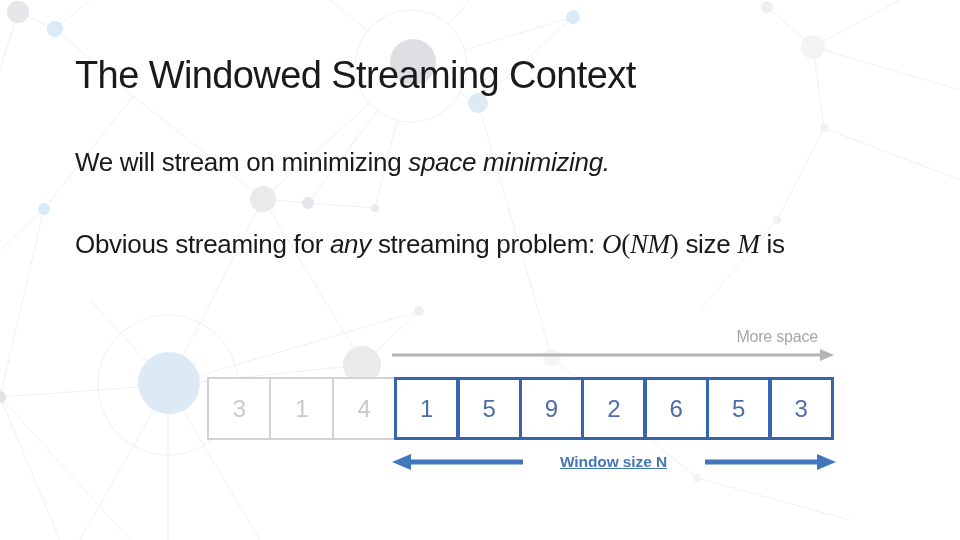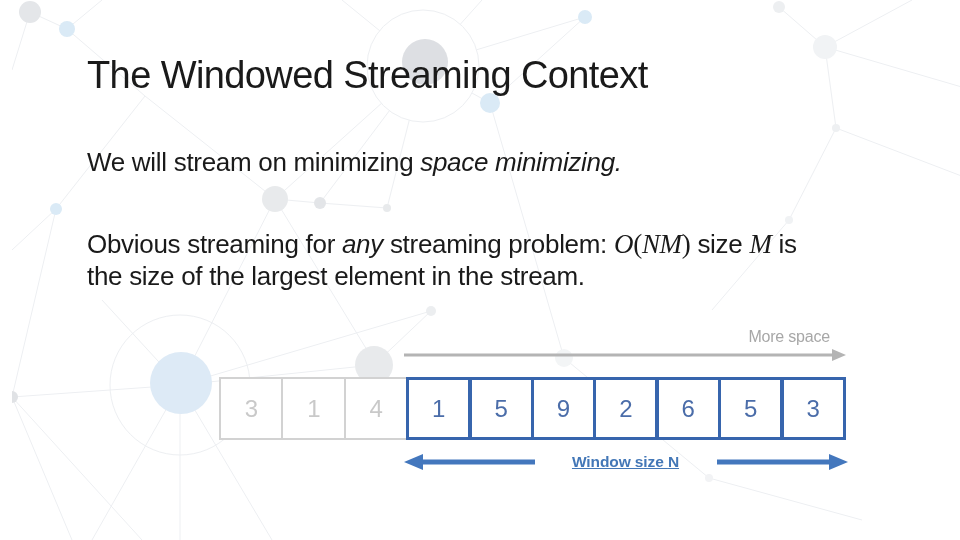--- a/index.html
+++ b/index.html
@@ -1,20 +1,20 @@
 <!DOCTYPE html>
 <html><head>
 <meta charset="utf-8">
 <style>
   html,body { margin:0; padding:0; }
   body {
     width:960px; height:540px; overflow:hidden; background:#ffffff;
     font-family:"Liberation Sans", sans-serif; position:relative;
   }
-  .stage { position:absolute; left:12px; top:0; width:864px; height:540px; }
+  .stage { position:absolute; left:0; top:0; width:864px; height:540px; }
 
   
   #bg { position:absolute; left:0; top:0; z-index:0; }
 
   
   .slide-title {
     position:absolute; left:75px; top:53px; z-index:2;
     font-size:38px; line-height:44px; color:#1a1a1a; letter-spacing:-0.6px;
     white-space:nowrap;
   }
@@ -124,21 +124,20 @@
     <circle cx="552" cy="358" r="9" fill="#f3f5f6"></circle>
     <circle cx="697" cy="478" r="4" fill="#f2f3f5"></circle>
   </svg>
 
   <div class="slide-title">The Windowed Streaming Context</div>
 
   <div class="para para-1"><span>We will stream on minimizing </span><span class="it">space minimizing.</span></div>
 
   <div class="para para-2">
     <div><span>Obvious streaming for </span><span class="it">any</span><span> streaming problem: </span><span class="math">O</span><span class="math-paren">(</span><span class="math">NM</span><span class="math-paren">)</span><span> size </span><span class="math">M</span><span> is</span></div>
-    <div>the size of the largest element in the stream.</div>
   </div>
 
   <div class="more-recent">More space</div>
 
   <svg id="arrow-gray" class="arrow-svg" width="450" height="16">
     <line x1="2" y1="8" x2="430" y2="8" stroke="#b4b4b4" stroke-width="3"></line>
     <polygon points="430,2 444,8 430,14" fill="#b4b4b4"></polygon>
   </svg>
 
   <div class="stream-row">

